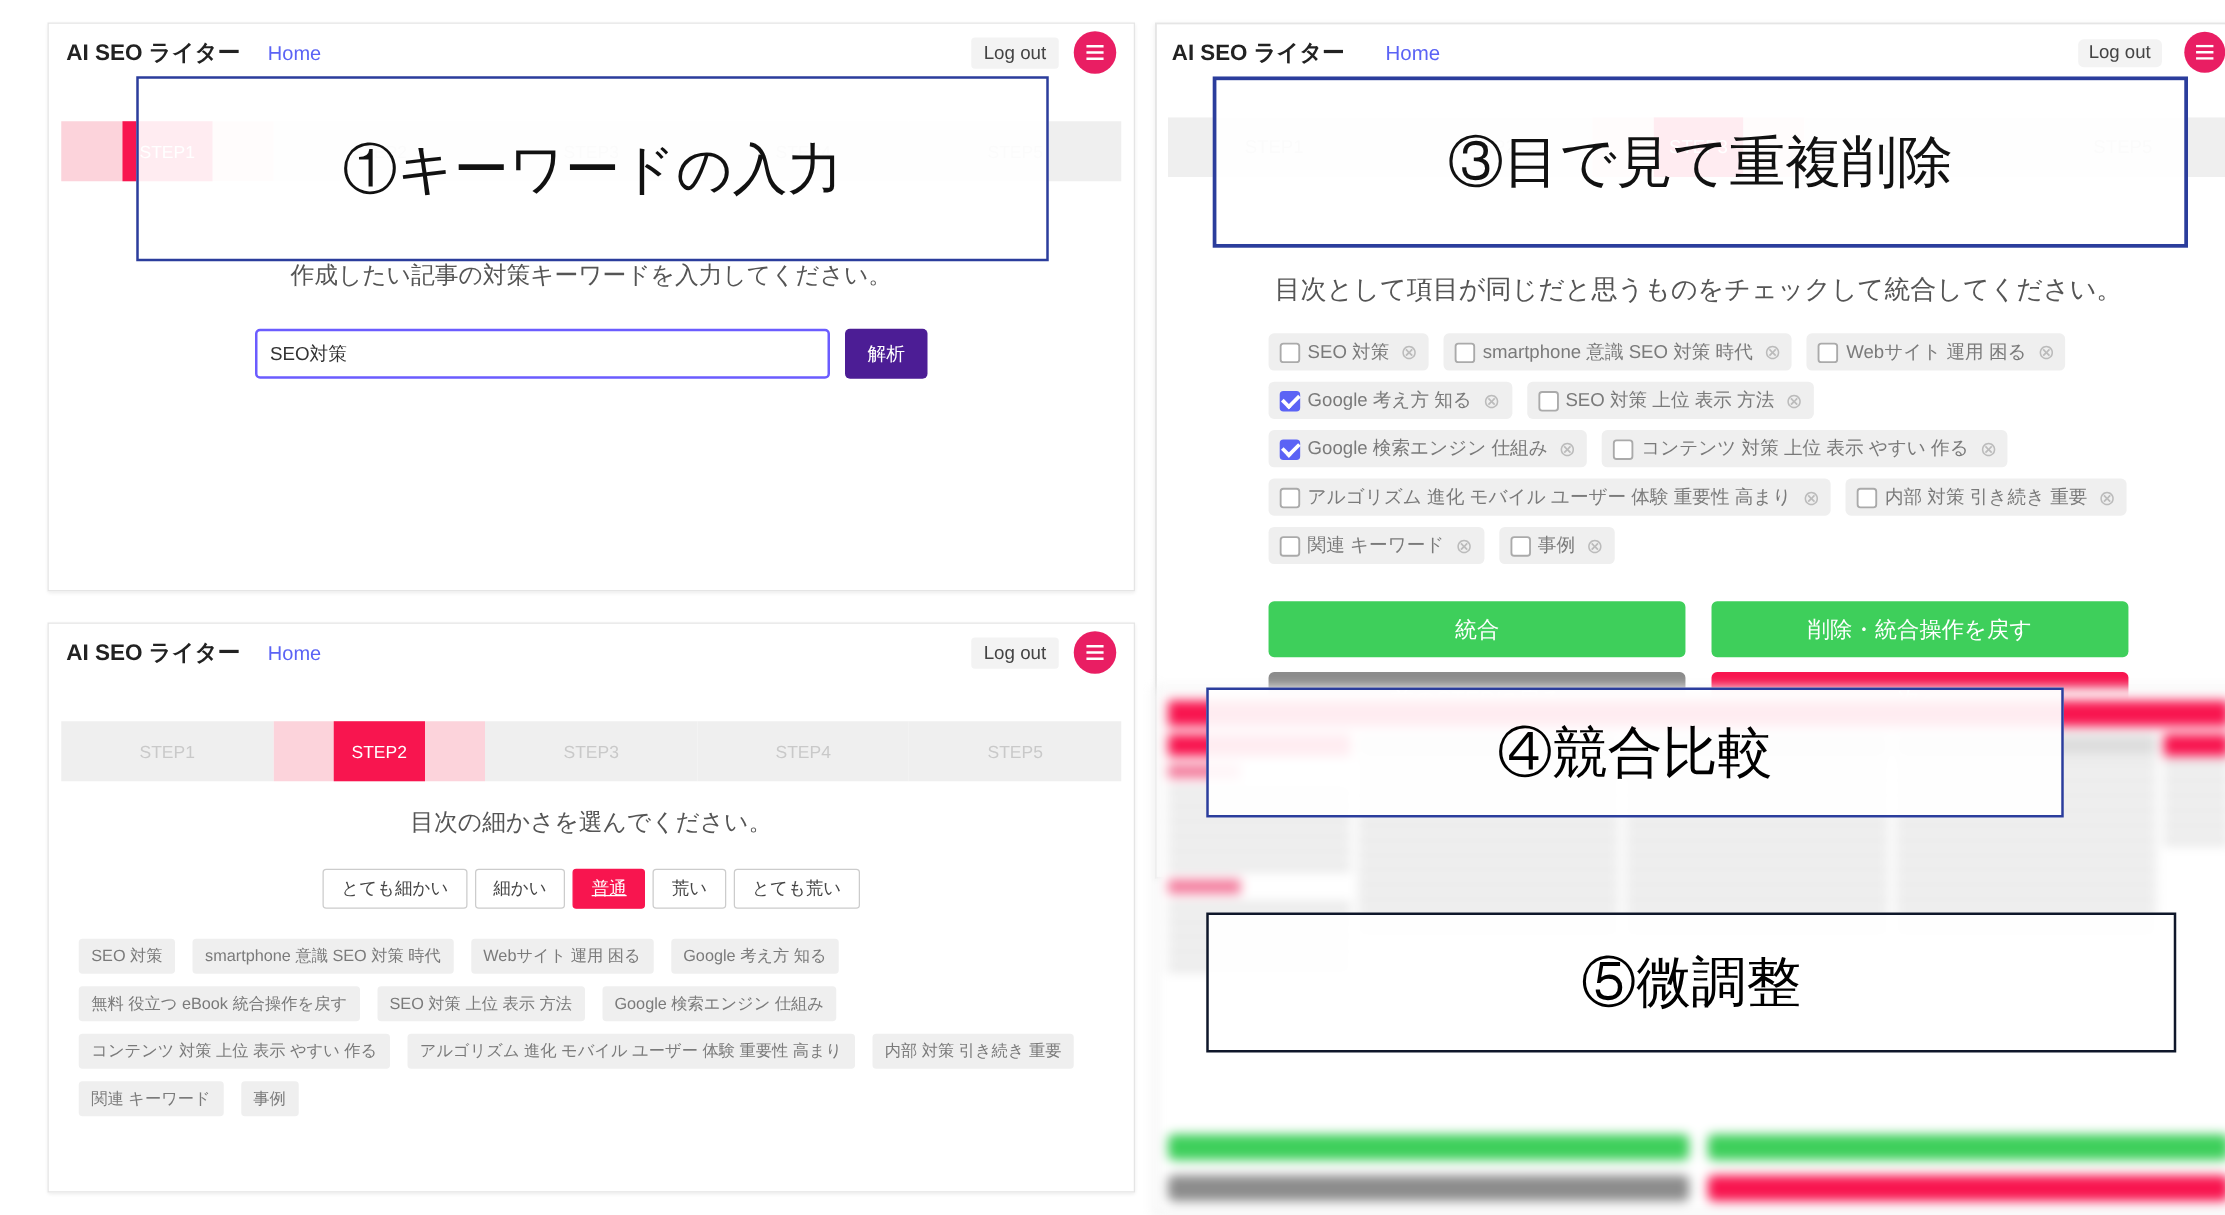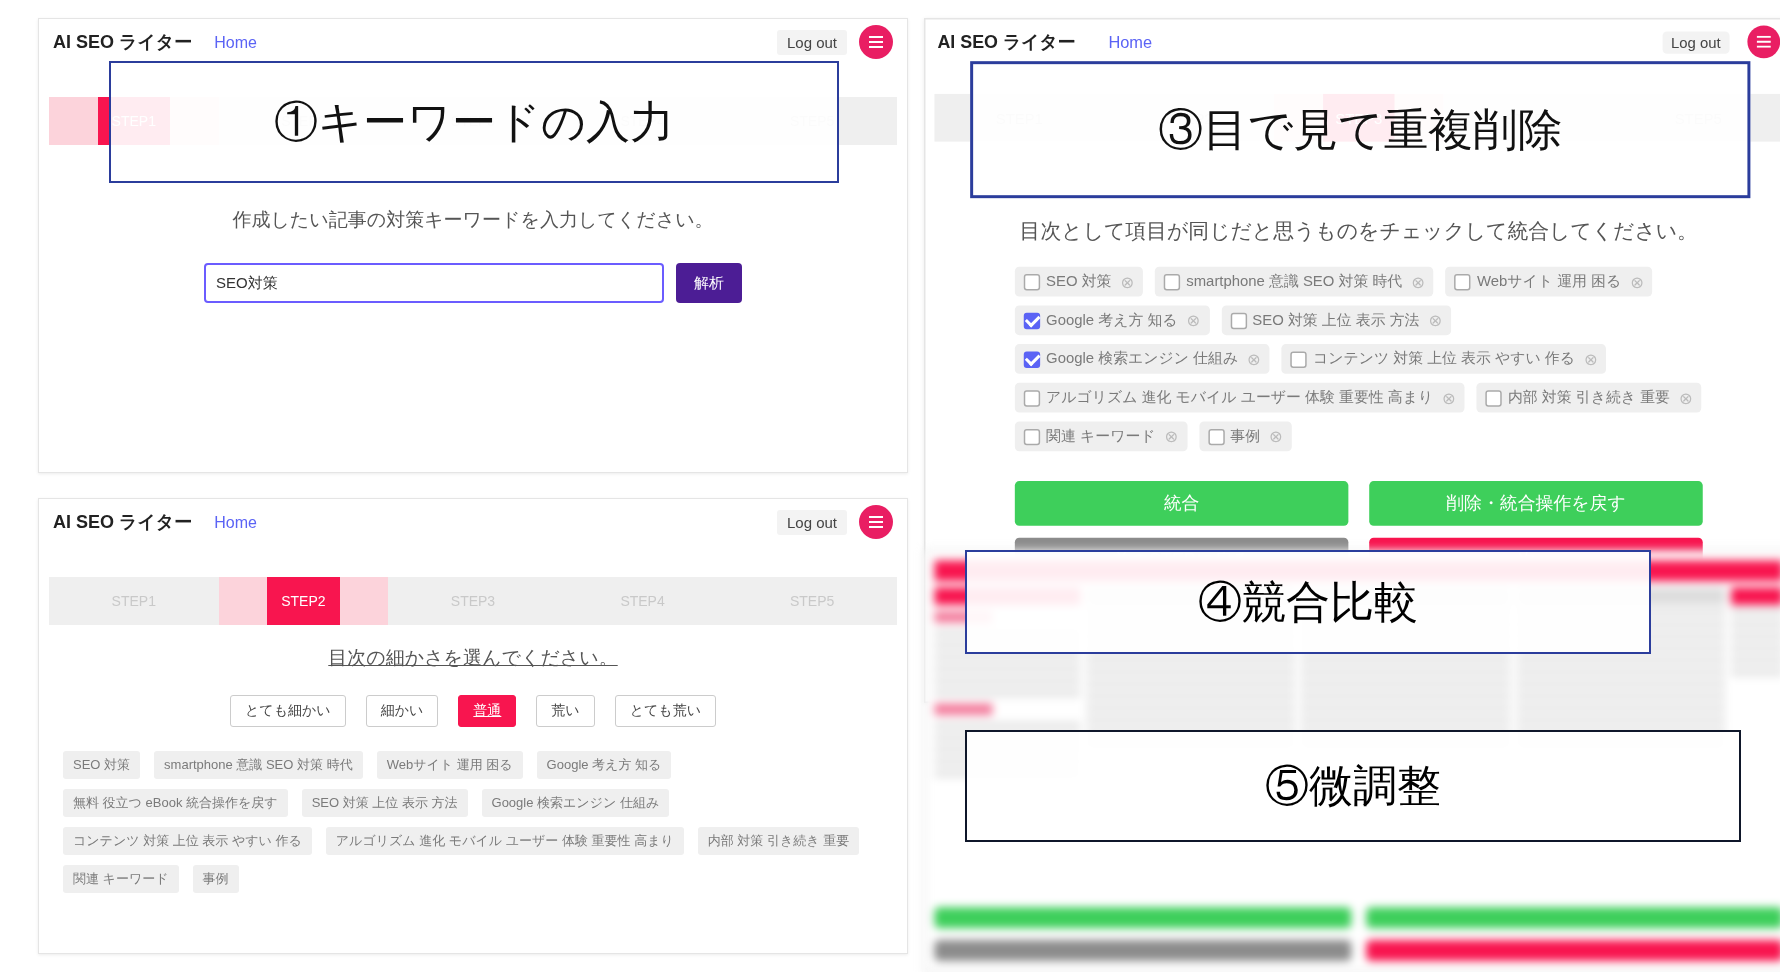--- a/index.html
+++ b/index.html
@@ -46,21 +46,21 @@
     flex:1; background:#efefef; color:#c9c9c9; font-size:14px;
     display:flex; align-items:center; justify-content:center;
   }
   .step.active { background:#fcd3db; color:#c9c9c9; }
   .step.active .step-inner { background:#f8154f; color:#fff; padding:0 14px; height:48px; display:flex; align-items:center; }
 
   .instruction {
     text-align:center; font-size:19px; color:#555; margin-top:62px;
   }
   .instruction-line2 {
-    text-align:center; font-size:19px; color:#555; margin-top:20px;text-decoration:underline;
+    text-align:center; font-size:19px; color:#555; margin-top:20px;
   }
 
   
   .overlay {
     position:absolute;
     border:2px solid #2b3d9c;
     background: rgba(255,255,255,0.92);
     display:flex; align-items:center; justify-content:center;
     font-size:44px; font-weight:500; font-family: "Yu Mincho", "Hiragino Mincho Pro", serif;
     color:#111;
@@ -70,21 +70,21 @@
   .input-row { display:flex; justify-content:center; gap:12px; margin-top:30px; }
   .kw-input {
     width:460px; height:40px; border:2px solid #6b5cff; border-radius:4px;
     padding:0 10px; font-size:15px; color:#333;
   }
   .analyze-btn {
     height:40px; padding:0 18px; background:#4c1d95; color:#fff; border:none; border-radius:4px; font-size:15px; cursor:pointer;
   }
 
   
-  .gran-row { display:flex; justify-content:center; gap:20px; margin-top:24px; }
+  .gran-row { display:flex; justify-content:center; gap:6px; margin-top:24px; }
   .gran-btn {
     border:1px solid #ccc; background:#fff; color:#444; font-size:14px;
     padding:6px 14px; border-radius:3px; cursor:pointer;
   }
   .gran-btn.active { background:#f8154f; color:#fff; border-color:#f8154f;text-decoration:underline; }
 
   
   .chips { display:flex; flex-wrap:wrap; gap:10px 14px; padding: 24px 24px 0 24px; }
   .chip {
     background:#efefef; color:#7a7a7a; font-size:13px; padding:5px 10px; border-radius:3px;
@@ -134,21 +134,21 @@
   .p4-col-head.gray { background:#ddd; }
   .p4-line { height:6px; background:#e8e8e8; }
   .p4-tag { height:8px; width:40%; background:#f37e9e; margin:2px 0; }
   .p4-bottom { display:flex; gap:10px; margin-top:4px; }
   .p4-bottom-btn { flex:1; height:14px; border-radius:3px; }
   .p4-bottom-btn.g { background:#3ecf5b; }
   .p4-bottom-btn.gy { background:#8c8c8c; }
   .p4-bottom-btn.pk { background:#f8154f; }
 
   
-  #ov1 { left:70px;  top:42px;  width:730px; height:122px; }
+  #ov1 { left:70px;  top:42px;  width:730px; height:148px; }
   #ov2 { left:70px;  top:42px;  width:730px; height:138px; }
   #ov3 { left:30px;  top:28px;  width:524px; height:92px; font-size:30px; }
   #ov4a{ position:absolute; left:965px; top:550px; width:686px; height:104px;
          border:2px solid #2b3d9c; background:rgba(255,255,255,0.92);
          display:flex;align-items:center;justify-content:center;
          font-size:44px; font-family:"Yu Mincho", serif; z-index:60; }
   #ov4b{ position:absolute; left:965px; top:730px; width:776px; height:112px;
          border:2px solid #0f172a; background:rgba(255,255,255,0.92);
          display:flex;align-items:center;justify-content:center;
          font-size:44px; font-family:"Yu Mincho", serif; z-index:60; }

